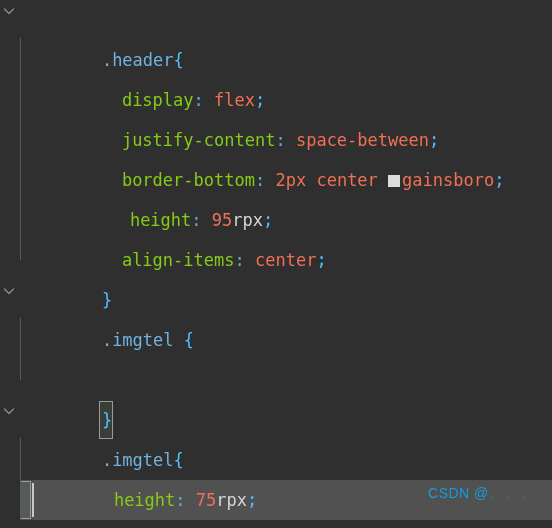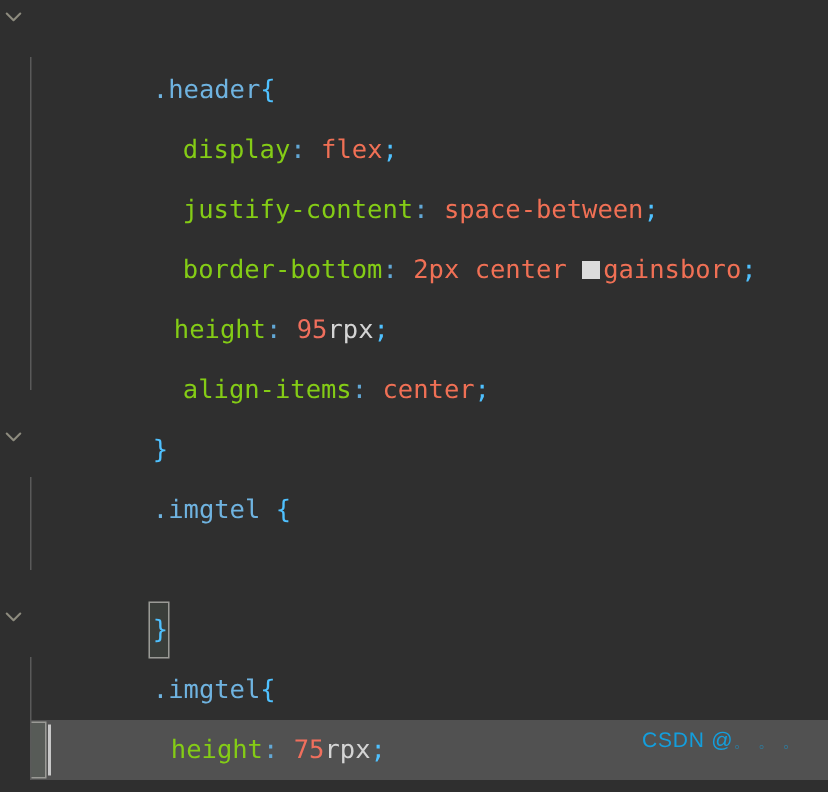--- a/index.html
+++ b/index.html
@@ -173,21 +173,21 @@
       </span>
     </div>
 
     <div class="line" style="top:120px;">
       <span class="txt" style="left:40px;">
         <span class="prop">border-bottom</span><span class="colon">:</span><span> </span><span class="val">2px</span><span> </span><span class="val">center</span><span> </span><span class="swatch"></span><span class="val">gainsboro</span><span class="semi">;</span>
       </span>
     </div>
 
     <div class="line" style="top:160px;">
-      <span class="txt" style="left:34px;">
+      <span class="txt" style="left:48px;">
         <span class="prop">height</span><span class="colon">:</span><span> </span><span class="num">95</span><span class="unit">rpx</span><span class="semi">;</span>
       </span>
     </div>
 
     <div class="line" style="top:200px;padding-left:44px;">
       <span class="txt" style="left:40px;">
         <span class="prop">align-items</span><span class="colon">:</span><span> </span><span class="val">center</span><span class="semi">;</span>
       </span>
     </div>
 

